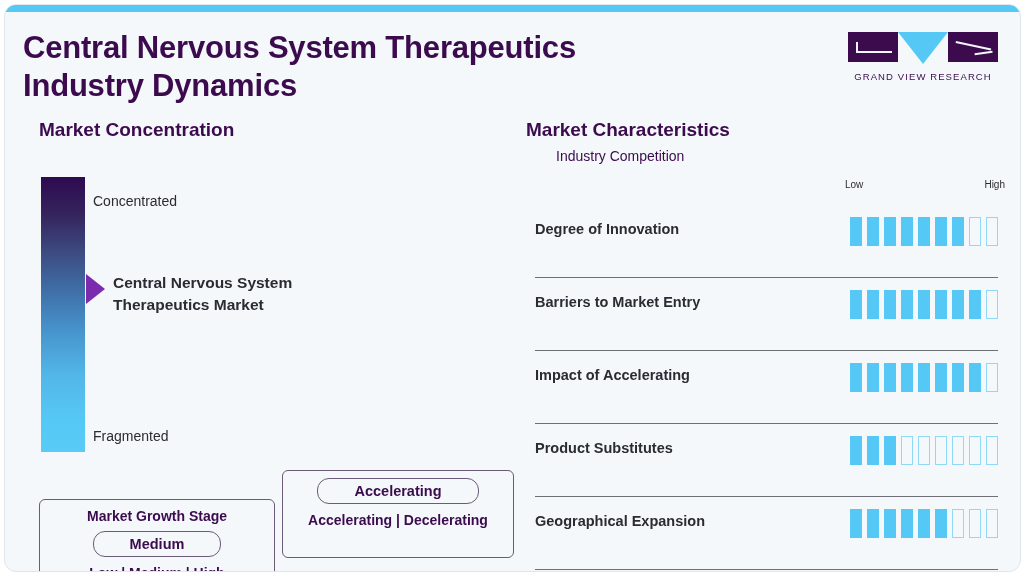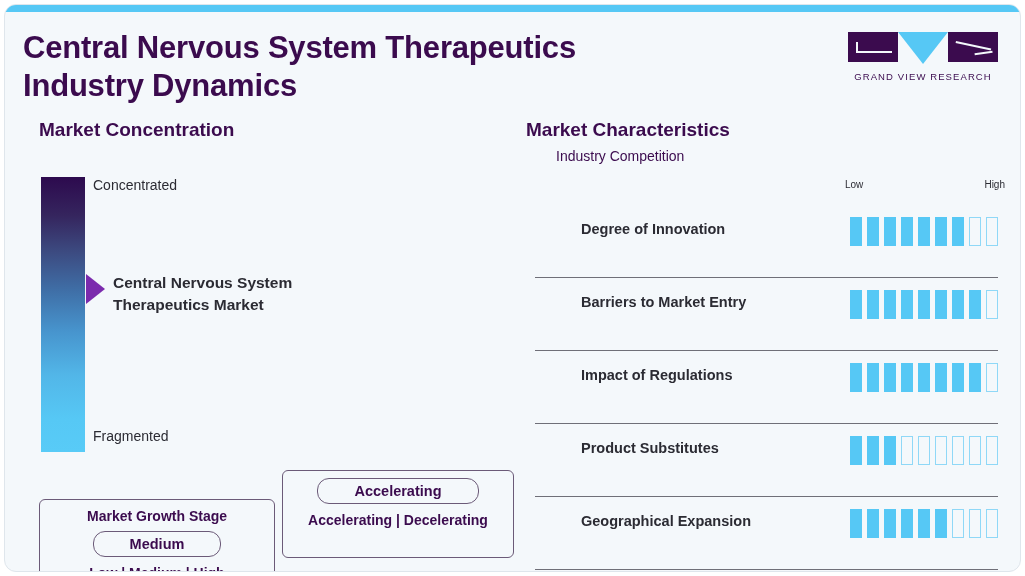--- a/index.html
+++ b/index.html
@@ -146,21 +146,21 @@
       #4794cd 56%,
       #52b6e8 72%,
       #56c8f5 88%,
       #58cbf7 100%);
   }
   .grad-label {
     position: absolute;
     font-size: 14px;
     color: #2b2b33;
   }
-  #label-concentrated { left: 88px; top: 172px; }
+  #label-concentrated { left: 88px; top: 188px; }
   #label-fragmented { left: 88px; top: 423px; }
 
   .marker {
     position: absolute;
     left: 81px;
     top: 269px;
     width: 0; height: 0;
     border-top: 15px solid transparent;
     border-bottom: 15px solid transparent;
     border-left: 19px solid #7b2bad;
@@ -238,21 +238,20 @@
     height: 72px;
     border-bottom: 1px solid #6f6f78;
   }
   .char-label {
     position: absolute;
     left: 0;
     top: 16px;
     font-size: 14.5px;
     font-weight: bold;
     color: #2b2b33;
-    margin-left: 46px;
   }
   .char-bars {
     position: absolute;
     right: 0;
     top: 12px;
     display: flex;
     gap: 5px;
   }
   .tick {
     width: 12px;
@@ -340,21 +339,21 @@
           <span class="tick on"></span>
           <span class="tick on"></span>
           <span class="tick on"></span>
           <span class="tick on"></span>
           <span class="tick on"></span>
           <span class="tick on"></span>
           <span class="tick"></span>
         </div>
       </div>
       <div class="char-row">
-        <div class="char-label">Impact of Regulations</div>
+        <div class="char-label">Impact of Accelerating</div>
         <div class="char-bars">
           <span class="tick on"></span>
           <span class="tick on"></span>
           <span class="tick on"></span>
           <span class="tick on"></span>
           <span class="tick on"></span>
           <span class="tick on"></span>
           <span class="tick on"></span>
           <span class="tick on"></span>
           <span class="tick"></span>

